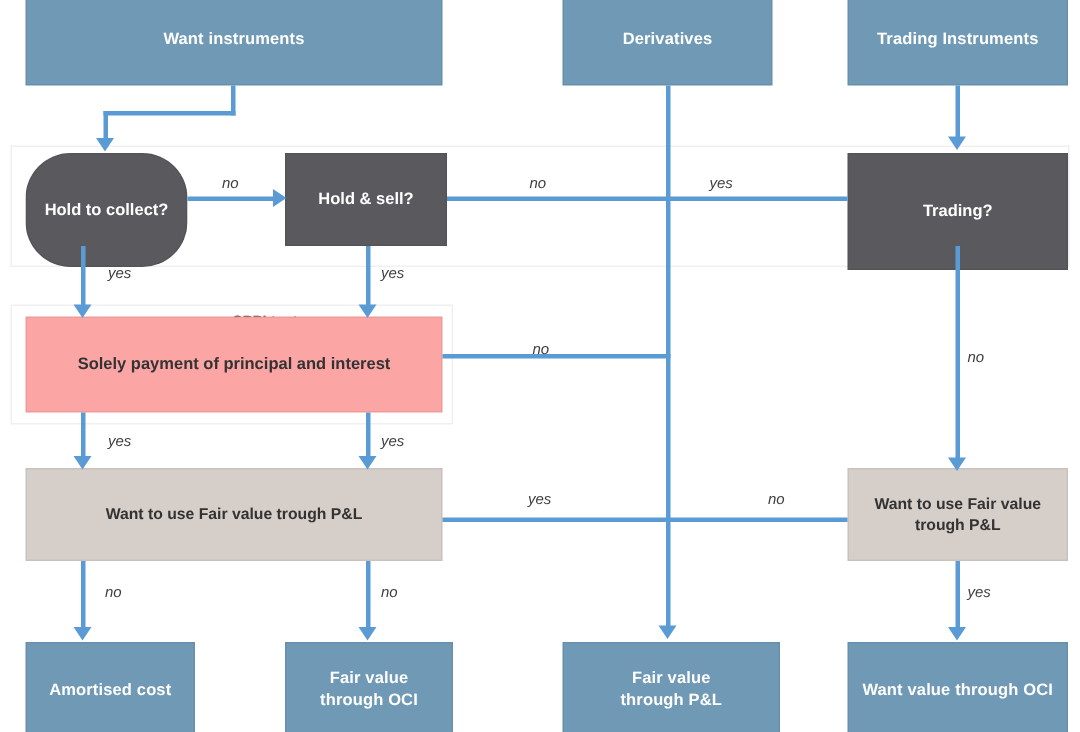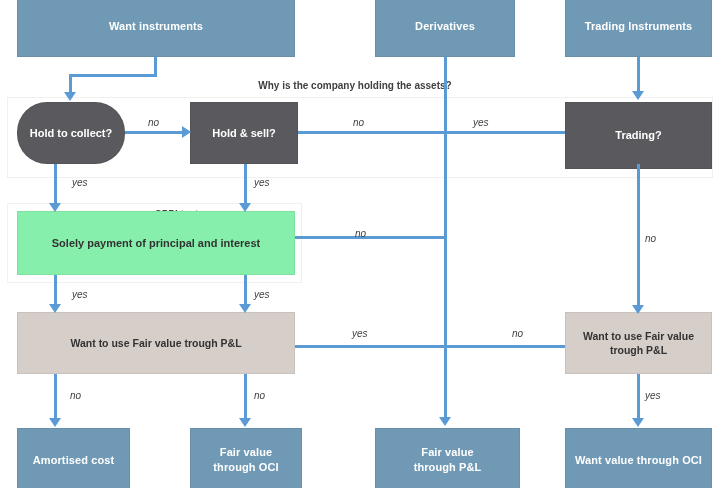--- a/index.html
+++ b/index.html
@@ -45,21 +45,21 @@
     font-size: 11px;
     letter-spacing: .1px;
   }
   .node.dark {
     background: #5a5a5e;
     color: #ffffff;
     font-weight: bold;
     font-size: 11px;
   }
   .node.tan {
-    background: #86efac;
+    background: #fca5a5;
     color: #333333;
     font-weight: bold;
     font-size: 11px;
   }
   .node.beige {
     background: #d5cec9;
     color: #333333;
     font-weight: bold;
     font-size: 10.5px;
   }
@@ -117,33 +117,32 @@
   </div>
 
   <div class="node blue" style="left:375px; top:-4px; width:140px; height:61px;">
     <span>Derivatives</span>
   </div>
 
   <div class="node blue" style="left:565px; top:-4px; width:147px; height:61px;">
     <span>Trading Instruments</span>
   </div>
 
-  <div class="section-label" style="left:255px; top:80px; width:200px;">Why is the company holding the assets?</div>
 
   <div class="panel" style="left:7px; top:97px; width:706px; height:81px;"></div>
 
-  <div class="node dark" style="left:17px; top:102px; width:108px; height:62px;border-radius:30px;">
+  <div class="node dark" style="left:17px; top:102px; width:108px; height:76px;border-radius:30px;">
     <span>Hold to collect?</span>
   </div>
 
   <div class="node dark" style="left:190px; top:102px; width:108px; height:62px;">
     <span>Hold &amp; sell?</span>
   </div>
 
-  <div class="node dark" style="left:565px; top:102px; width:147px; height:67px;">
+  <div class="node dark" style="left:565px; top:102px; width:147px; height:78px;">
     <span>Trading?</span>
   </div>
 
   <div class="panel" style="left:7px; top:203px; width:295px; height:80px;"></div>
 
   <div class="section-label" style="left:155px; top:193px; width:110px; text-align:left;margin-top:16px;">SPPI test</div>
 
   <div class="node tan" style="left:17px; top:211px; width:278px; height:64px;">
     <span>Solely payment of principal and interest</span>
   </div>

